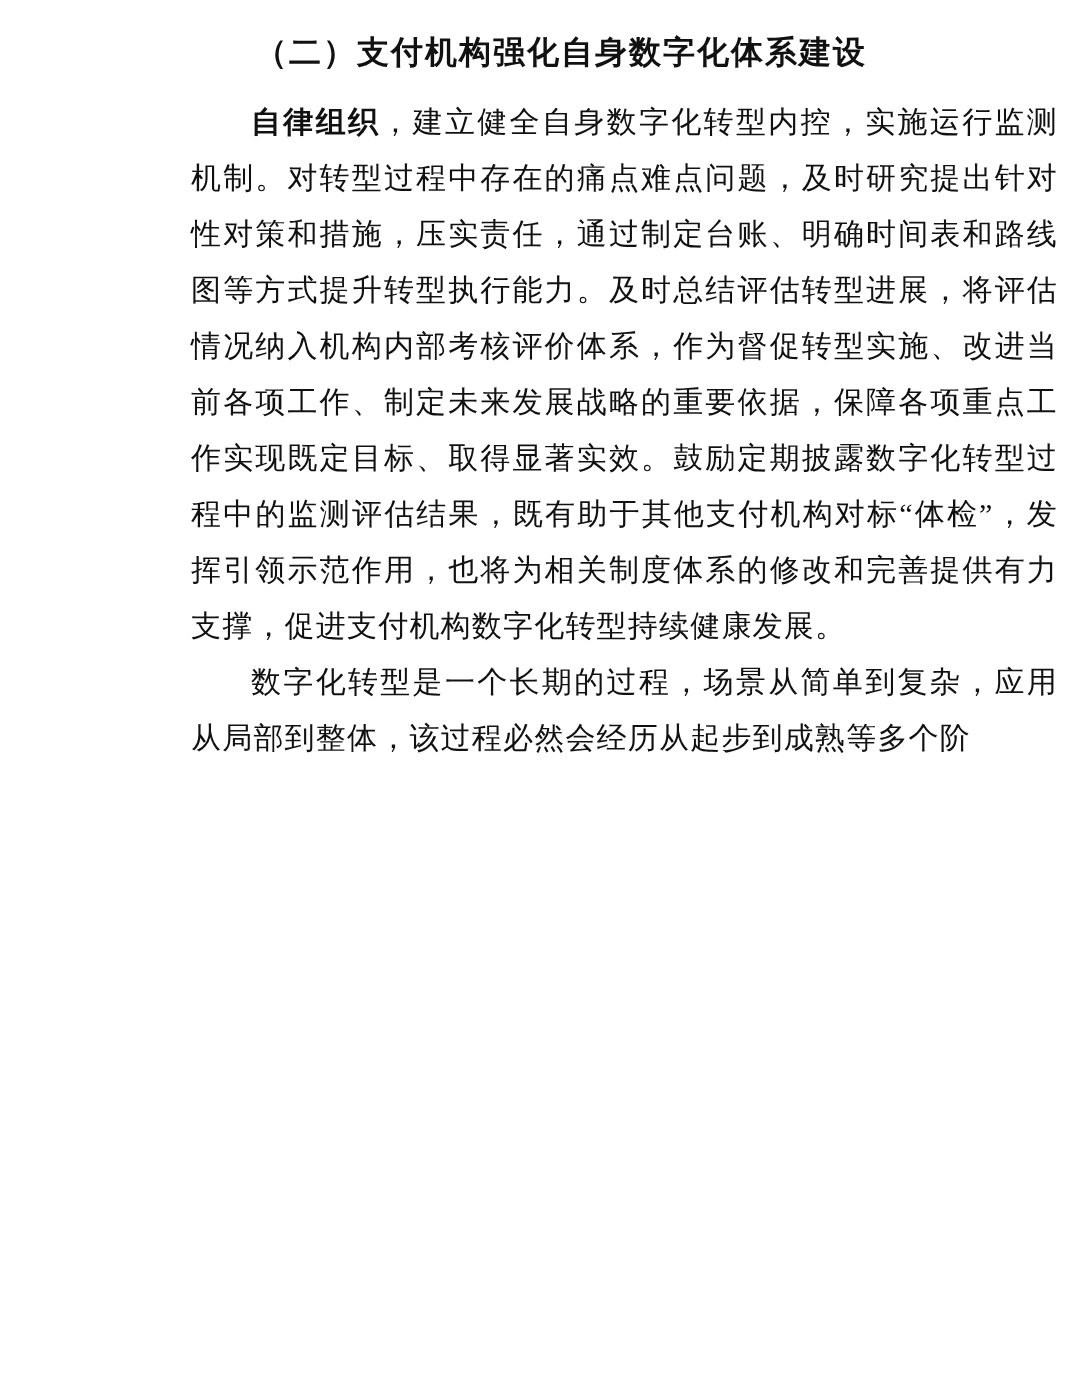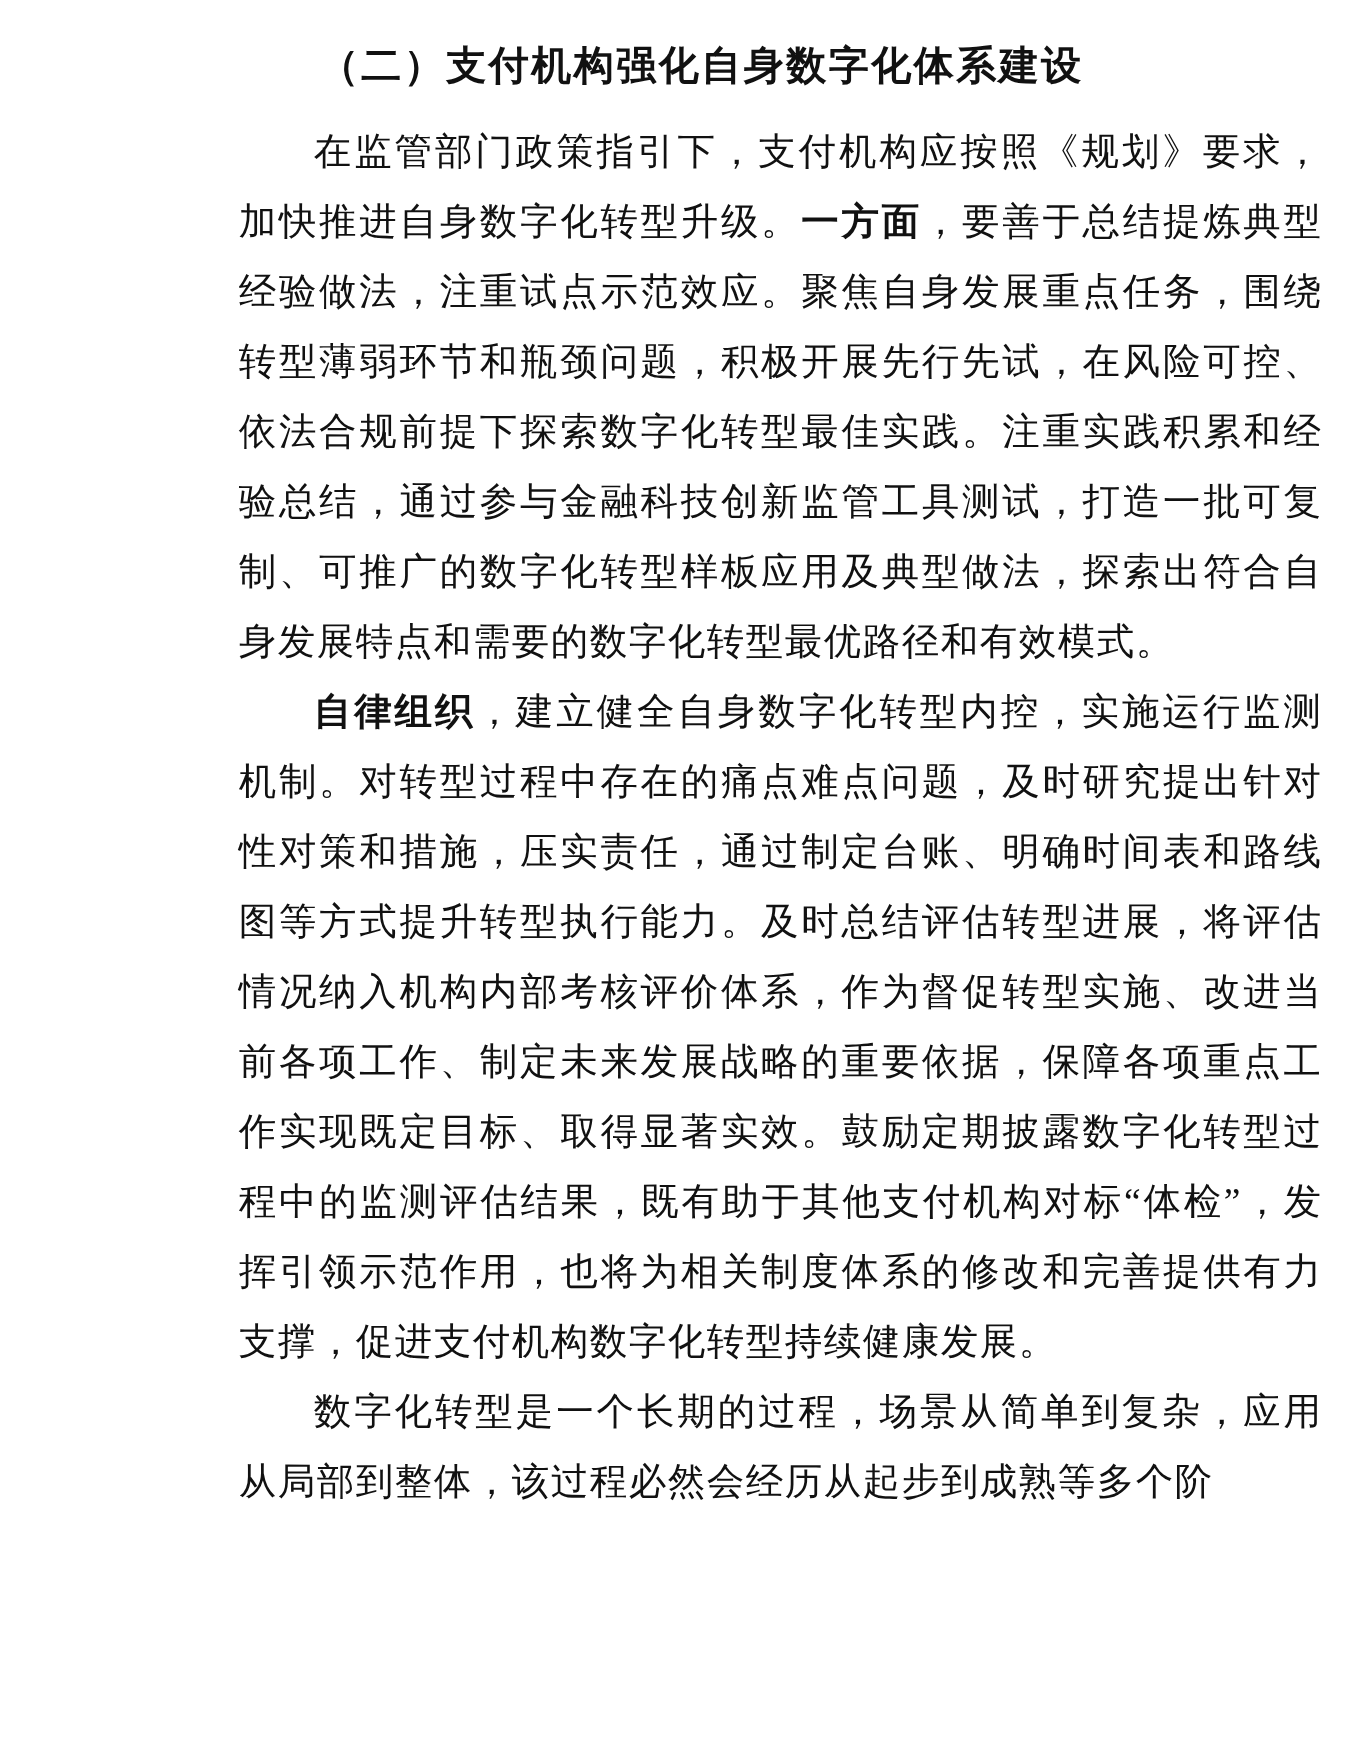--- a/index.html
+++ b/index.html
@@ -58,21 +58,20 @@
     color: #111111;
   }
 </style>
 </head>
 <body>
 
 <div class="page">
 
   <h2 class="heading">（二）支付机构强化自身数字化体系建设</h2>
 
-  <p class="para"><span>在监管部门政策指引下，支付机构应按照《规划》要求，加快推进自身数字化转型升级。</span><b>一方面</b><span>，要善于总结提炼典型经验做法，注重试点示范效应。聚焦自身发展重点任务，围绕转型薄弱环节和瓶颈问题，积极开展先行先试，在风险可控、依法合规前提下探索数字化转型最佳实践。注重实践积累和经验总结，通过参与金融科技创新监管工具测试，打造一批可复制、可推广的数字化转型样板应用及典型做法，探索出符合自身发展特点和需要的数字化转型最优路径和有效模式。</span></p>
 
   <p class="para"><b>自律组织</b><span>，建立健全自身数字化转型内控，实施运行监测机制。对转型过程中存在的痛点难点问题，及时研究提出针对性对策和措施，压实责任，通过制定台账、明确时间表和路线图等方式提升转型执行能力。及时总结评估转型进展，将评估情况纳入机构内部考核评价体系，作为督促转型实施、改进当前各项工作、制定未来发展战略的重要依据，保障各项重点工作实现既定目标、取得显著实效。鼓励定期披露数字化转型过程中的监测评估结果，既有助于其他支付机构对标“体检”，发挥引领示范作用，也将为相关制度体系的修改和完善提供有力支撑，促进支付机构数字化转型持续健康发展。</span></p>
 
 
   <p class="para"><span>数字化转型是一个长期的过程，场景从简单到复杂，应用从局部到整体，该过程必然会经历从起步到成熟等多个阶</span></p>
 
   <div class="page-number">44</div>
 
 </div>
 

